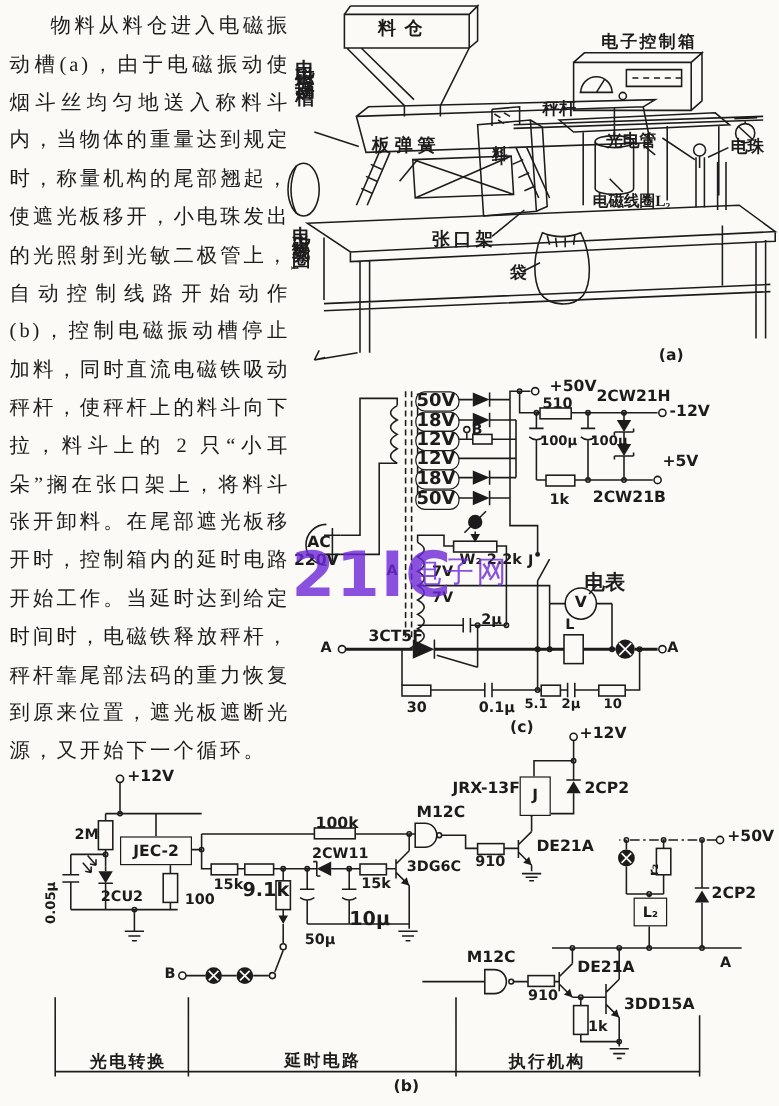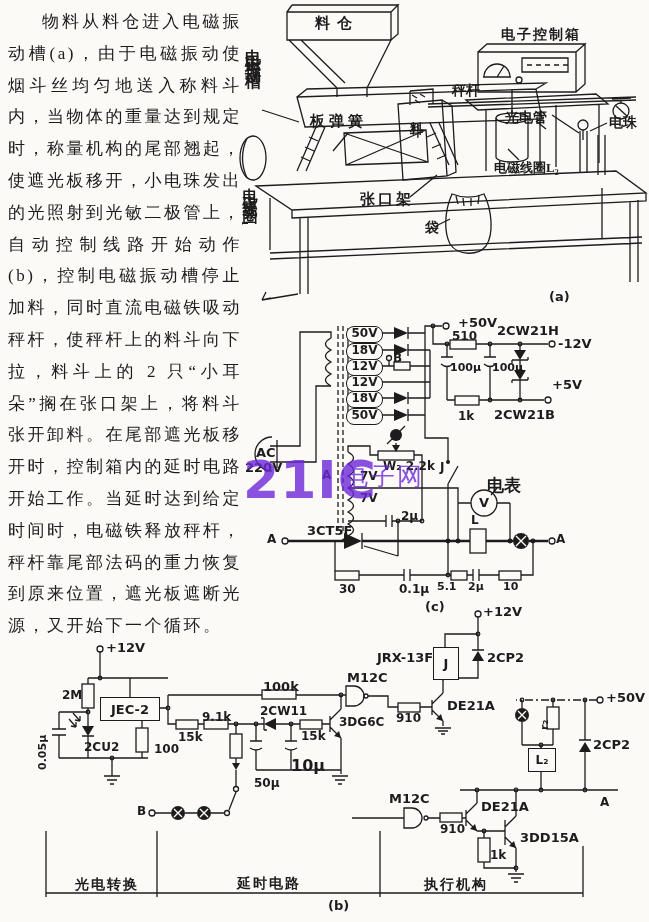--- a/index.html
+++ b/index.html
@@ -13,21 +13,21 @@
   .art .f{fill:#1c1c1c;stroke:none}
   .art .d{stroke-dasharray:5 3}
   .art .dd{stroke-dasharray:8 3 2 3}
   .art .lt{stroke:#fbfaf6;stroke-width:1.4}
   .art .th{stroke-width:2.4}
   .lbl{position:absolute;font-weight:bold;white-space:nowrap;font-size:13px}
   .sans{font-family:"DejaVu Sans",sans-serif}
   .vert{writing-mode:vertical-rl}
   .rot{transform:rotate(-90deg);transform-origin:left top}
   .tap{position:absolute;left:346px;width:35px;height:15px;border:1.4px solid #1c1c1c;border-radius:8px;
-       background:#fbfaf6;font-size:12px;font-weight:bold;text-align:center;line-height:13px;
+       background:#fbfaf6;font-size:15px;font-weight:bold;text-align:left;line-height:13px;
        font-family:"DejaVu Sans",sans-serif}
   .box{position:absolute;border:1.5px solid #1c1c1c;display:flex;align-items:center;justify-content:center;
        font-weight:bold;background:#fbfaf6}
   .wm{position:absolute;left:243px;top:458px;width:200px;height:72px;color:#6d28d9;opacity:.8;z-index:5}
   .wm-big{position:absolute;left:0;top:-8px;font:bold 52px "DejaVu Sans",sans-serif;letter-spacing:1px}
   .wm-site{position:absolute;left:100px;top:2px;font-size:25px;font-weight:normal;letter-spacing:2px}
   .wm-script{position:absolute;left:88px;top:24px;font:italic bold 36px "DejaVu Serif",serif}
 </style>
 </head>
 <body>
@@ -262,21 +262,21 @@
   <div class="lbl sans" style="left:556px;top:532px;font-size:12px">A</div>
   <div class="lbl sans" style="left:425px;top:599px">(c)</div>
 
   <div class="lbl sans" style="left:106px;top:640px">+12V</div>
   <div class="lbl sans" style="left:62px;top:688px;font-size:12px">2M</div>
   <div class="box sans" style="left:100px;top:697px;width:58px;height:22px;font-size:13px">JEC-2</div>
   <div class="lbl sans rot" style="left:36px;top:770px;font-size:11px">0.05μ</div>
   <div class="lbl sans" style="left:84px;top:740px;font-size:12px">2CU2</div>
   <div class="lbl sans" style="left:154px;top:742px;font-size:12px">100</div>
   <div class="lbl sans" style="left:178px;top:730px;font-size:12px">15k</div>
-  <div class="lbl sans" style="left:202px;top:710px;font-size:12px">9.1k</div>
+  <div class="lbl sans" style="left:202px;top:732px;font-size:16px">9.1k</div>
   <div class="lbl sans" style="left:263px;top:679px">100k</div>
   <div class="lbl sans" style="left:260px;top:704px;font-size:12px">2CW11</div>
   <div class="lbl sans" style="left:301px;top:729px;font-size:12px">15k</div>
   <div class="lbl sans" style="left:291px;top:756px;font-size:16px">10μ</div>
   <div class="lbl sans" style="left:254px;top:776px;font-size:12px">50μ</div>
   <div class="lbl sans" style="left:339px;top:715px;font-size:12px">3DG6C</div>
   <div class="lbl sans" style="left:347px;top:670px">M12C</div>
   <div class="lbl sans" style="left:377px;top:650px">JRX-13F</div>
   <div class="box sans" style="left:433px;top:647px;width:24px;height:31px;font-size:13px">J</div>
   <div class="lbl sans" style="left:487px;top:650px">2CP2</div>

